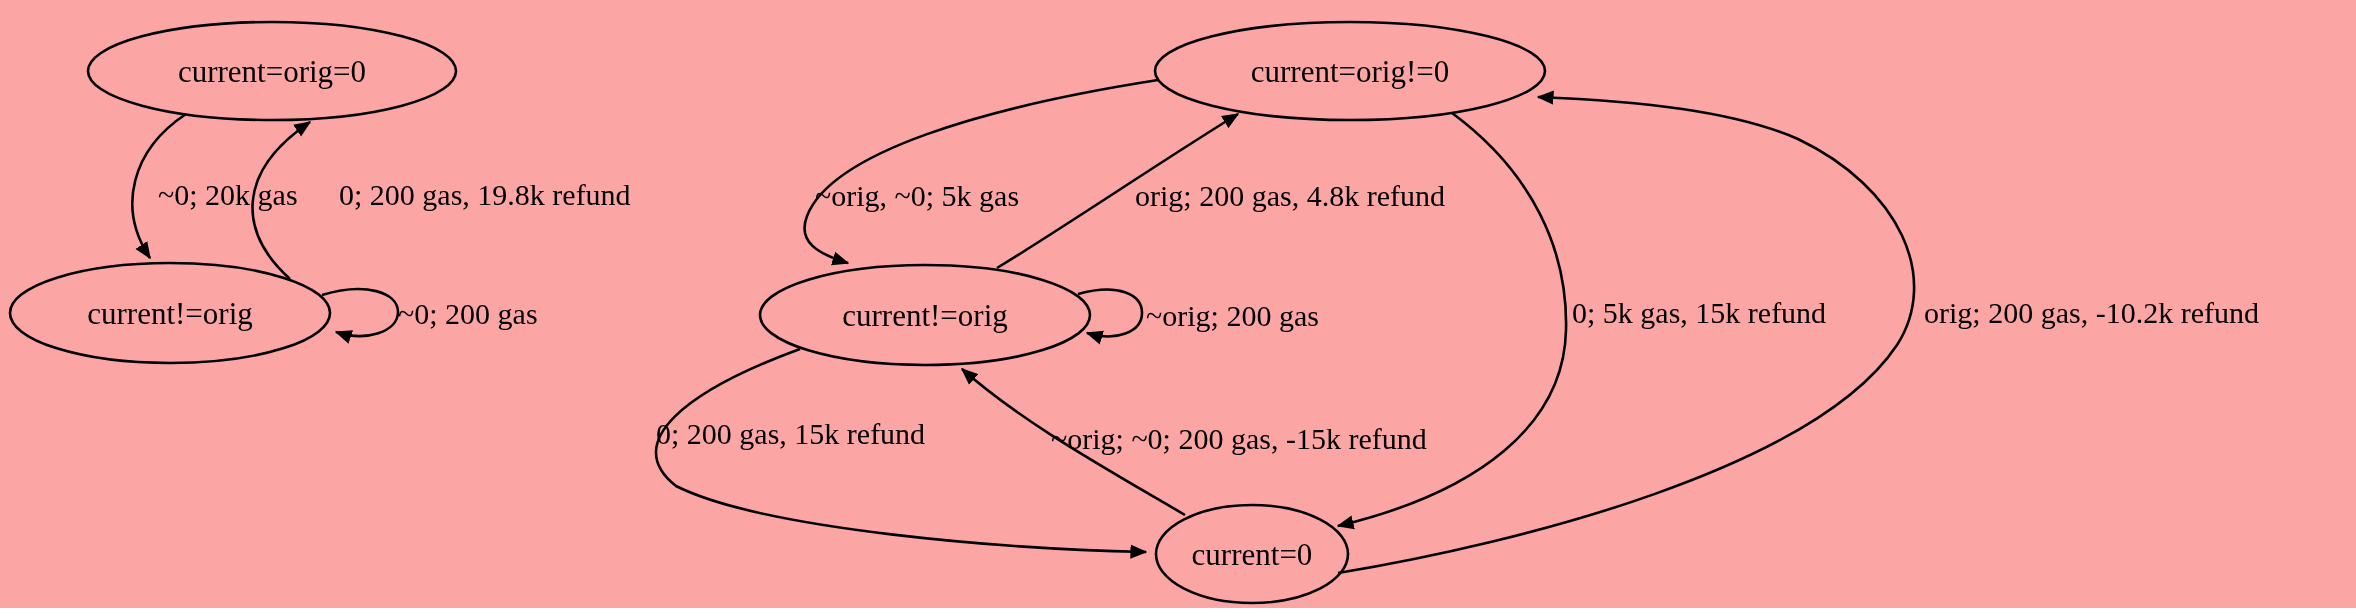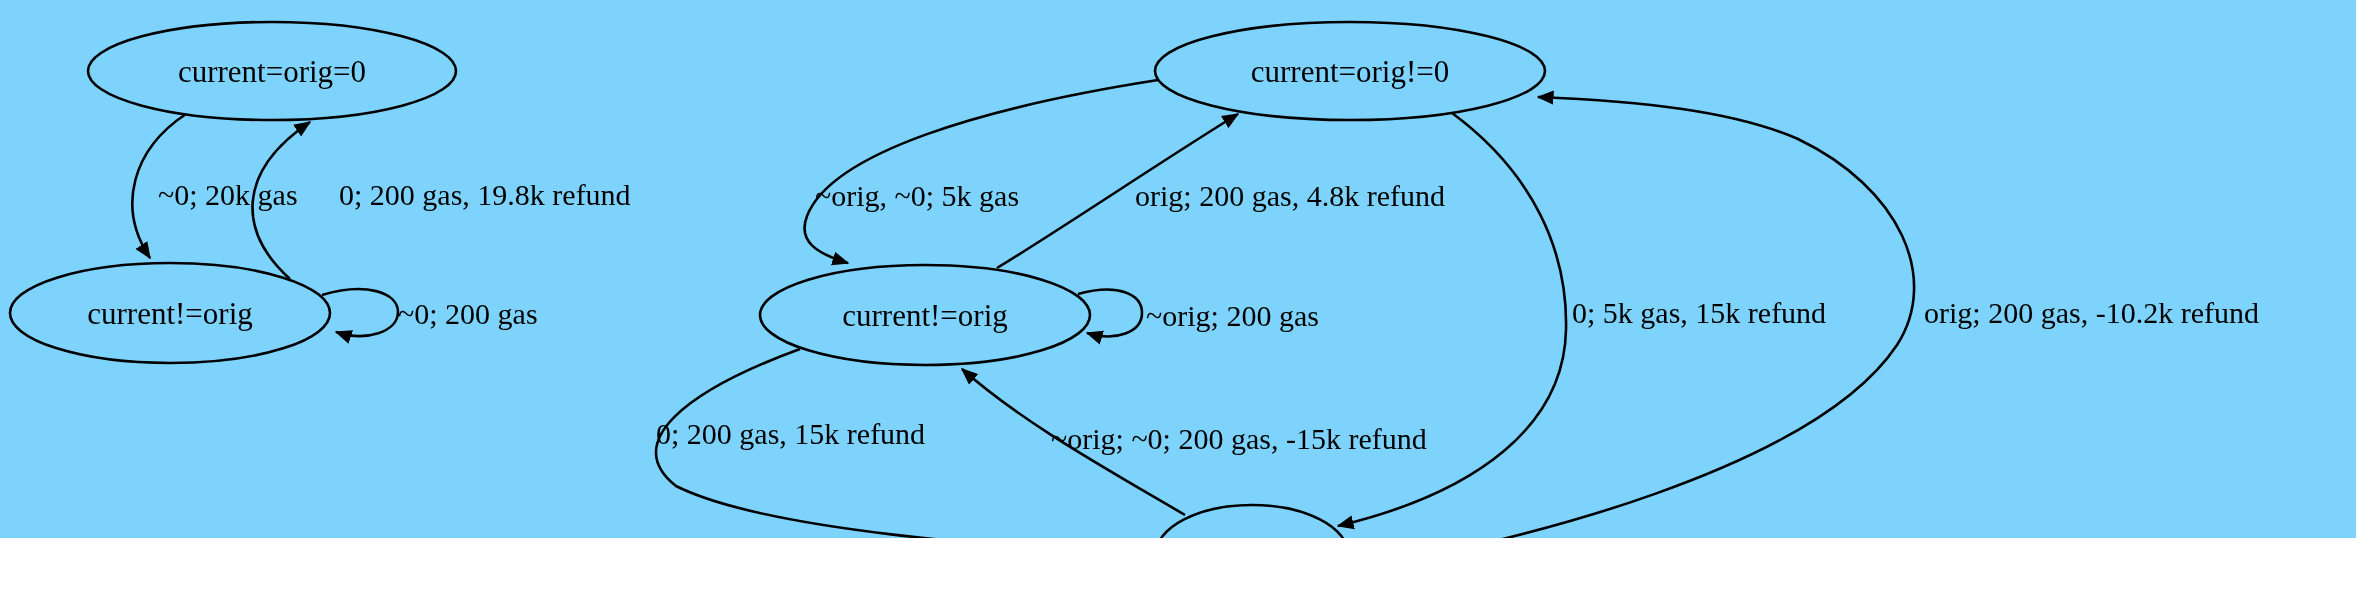--- a/index.html
+++ b/index.html
@@ -3,22 +3,22 @@
 <meta charset="utf-8">
 <style>
   html, body {
     margin: 0;
     padding: 0;
     background: #ffffff;
   }
   .canvas {
     position: relative;
     width: 2356px;
-    height: 538px;
-    background: #7dd3fc;
+    height: 608px;
+    background: #fca5a5;
     overflow: hidden;
   }
   svg {
     display: block;
     font-family: "Liberation Serif", "DejaVu Serif", serif;
   }
   .node-shape {
     fill: none;
     stroke: #000000;
     stroke-width: 2.6;

